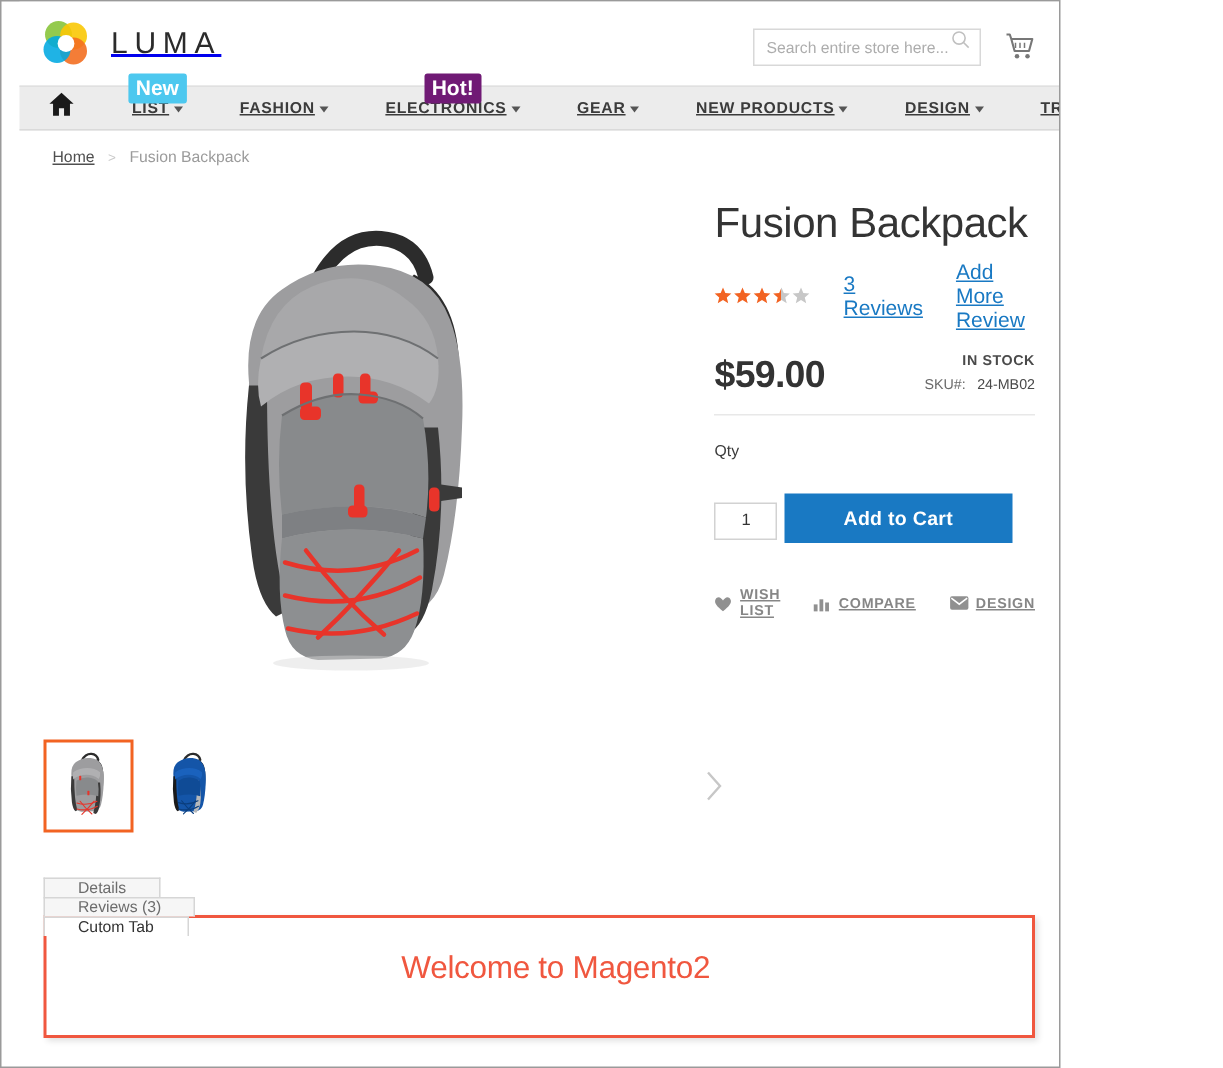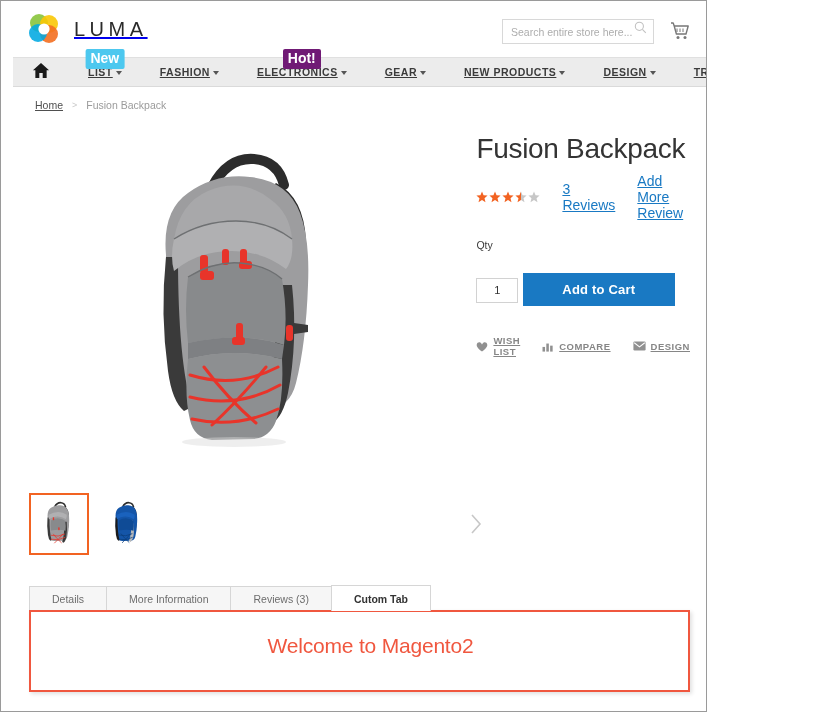--- a/index.html
+++ b/index.html
@@ -218,38 +218,39 @@
   .action {
     display: flex; align-items: center; gap: 5px;
     font-size: 9.5px; font-weight: bold; letter-spacing: .5px;
     color: #868686;
   }
   .action svg { display: block; opacity: .95; }
 
   
   .tabs-zone { padding: 0 16px; margin-top: 28px; position: relative; }
   .tabstrip {
-    display: flex; align-items: center;
+    display: flex; align-items: flex-start;
     position: relative; z-index: 2;
     height: 26px;
+    flex-direction: column;
   }
   .tab {
     height: 24px;
     padding: 0 22px;
     display: flex; align-items: center; justify-content: center;
     font-size: 10.5px; color: #6d6d6d;
     background: #f6f6f6;
     border: 1px solid #d6d6d6;
     border-bottom: none;
     margin-right: -1px;
     white-space: nowrap;
   }
   .tab.active {
     background: #ffffff;
-    color: #333; font-weight: bold;
+    color: #333; font-weight: normal;
     height: 26px;
     border-color: #d6d6d6;
     position: relative; z-index: 3;
   }
   .tab-panel {
     border: 2px solid #f0573f;
     background: #ffffff;
     min-height: 82px;
     margin-top: -1px;
     padding: 22px 0 0 22px;
@@ -479,20 +480,30 @@
             <polygon points="10,1 12.6,7.2 19.3,7.7 14.2,12.1 15.8,18.6 10,15 4.2,18.6 5.8,12.1 0.7,7.7 7.4,7.2" fill="url(#halfg)"></polygon>
           </svg>
           <svg class="star" viewBox="0 0 20 20">
               <polygon points="10,1 12.6,7.2 19.3,7.7 14.2,12.1 15.8,18.6 10,15 4.2,18.6 5.8,12.1 0.7,7.7 7.4,7.2" fill="#c7c7c7"></polygon>
             </svg>
         </span>
         <a class="rev-link" href="#">3 Reviews</a>
         <a class="rev-link" href="#">Add More Review</a>
       </div>
 
+      <div class="price-row">
+        <span class="price">$59.00</span>
+        <span class="stock-wrap">
+          <span class="stock">IN STOCK</span>
+          <div class="sku">
+            <span class="sku-label">SKU#:</span>
+            <span class="sku-val">24-MB02</span>
+          </div>
+        </span>
+      </div>
 
       <div class="qty-label">Qty</div>
       <input class="qty-input" type="text" value="1" style="">
 
       <button class="add-cart">Add to Cart</button>
 
       <div class="actions">
         <a class="action" href="#">
           <span>
             <svg width="12" height="11" viewBox="0 0 14 13">
@@ -520,21 +531,20 @@
           </span>
           <span>DESIGN</span>
         </a>
       </div>
     </div>
   </div>
 
   <div class="tabs-zone">
     <div class="tabstrip">
       <div class="tab">Details</div>
-      <div class="tab">More Information</div>
       <div class="tab">Reviews (3)</div>
       <div class="tab active">Cutom Tab</div>
     </div>
     <div class="tab-panel">
       <div class="tab-panel-text">Welcome to Magento2</div>
     </div>
   </div>
 
 </div>
 

